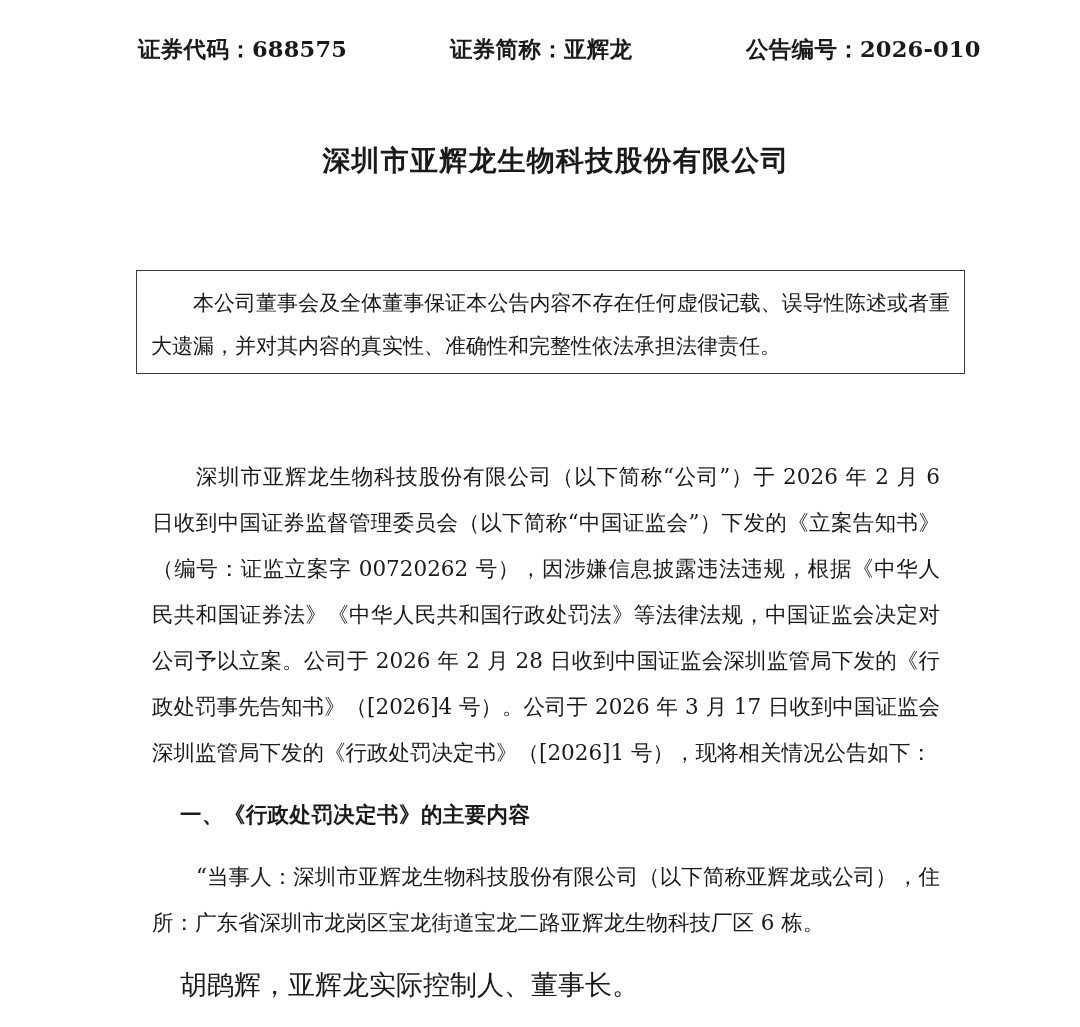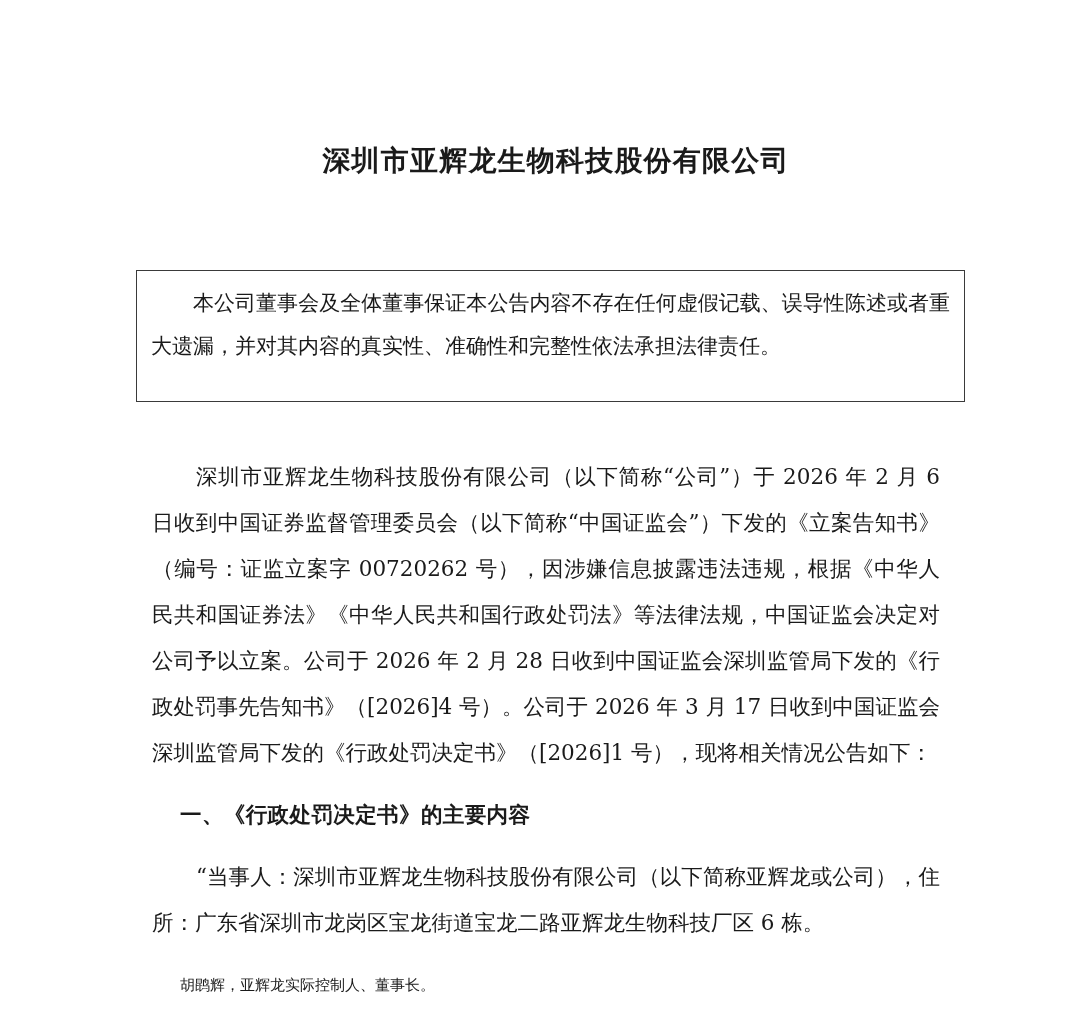--- a/index.html
+++ b/index.html
@@ -63,21 +63,21 @@
   .doc-title.line2 {
     margin-top: 28px;
   }
 
   
   .disclaimer-box {
     position: absolute;
     top: 270px;
     left: 136px;
     width: 829px;
-    height: 132px;
+    height: 104px;
     box-sizing: border-box;
     border: 1.3px solid #3a3a3a;
     padding: 0;
   }
   .disclaimer-inner {
     padding: 11px 14px 0 14px;
     font-size: 21px;
     line-height: 43px;
     text-align: justify;
     text-justify: inter-ideograph;
@@ -104,32 +104,37 @@
   .heading-bold {
     font-size: 21.5px;
     line-height: 46px;
     font-weight: bold;
     text-indent: 44px;
     margin: 0;
     letter-spacing: 0.4px;
     font-family: Liberation Serif, serif;
   }
   .line-single {
-    font-size: 15px;
+    font-size: 27px;
     line-height: 46px;
     margin: 0;
     white-space: nowrap;
   }
   .line-single.indent2 { text-indent: 44px; }
 </style>
 </head>
 <body>
 
 <div class="page">
 
+  <div class="doc-header">
+    <span class="hdr-seg seg-code"><span class="hdr-label">证券代码：</span><span class="hdr-value">688575</span></span>
+    <span class="hdr-seg seg-abbr"><span class="hdr-label">证券简称：</span><span class="hdr-value">亚辉龙</span></span>
+    <span class="hdr-seg seg-notice"><span class="hdr-label">公告编号：</span><span class="hdr-value">2026-010</span></span>
+  </div>
 
   <div class="title-block">
     <h1 class="doc-title line1">深圳市亚辉龙生物科技股份有限公司</h1>
   </div>
 
   <div class="disclaimer-box">
     <div class="disclaimer-inner">本公司董事会及全体董事保证本公告内容不存在任何虚假记载、误导性陈述或者重大遗漏，并对其内容的真实性、准确性和完整性依法承担法律责任。</div>
   </div>
 
   <div class="body-block">

